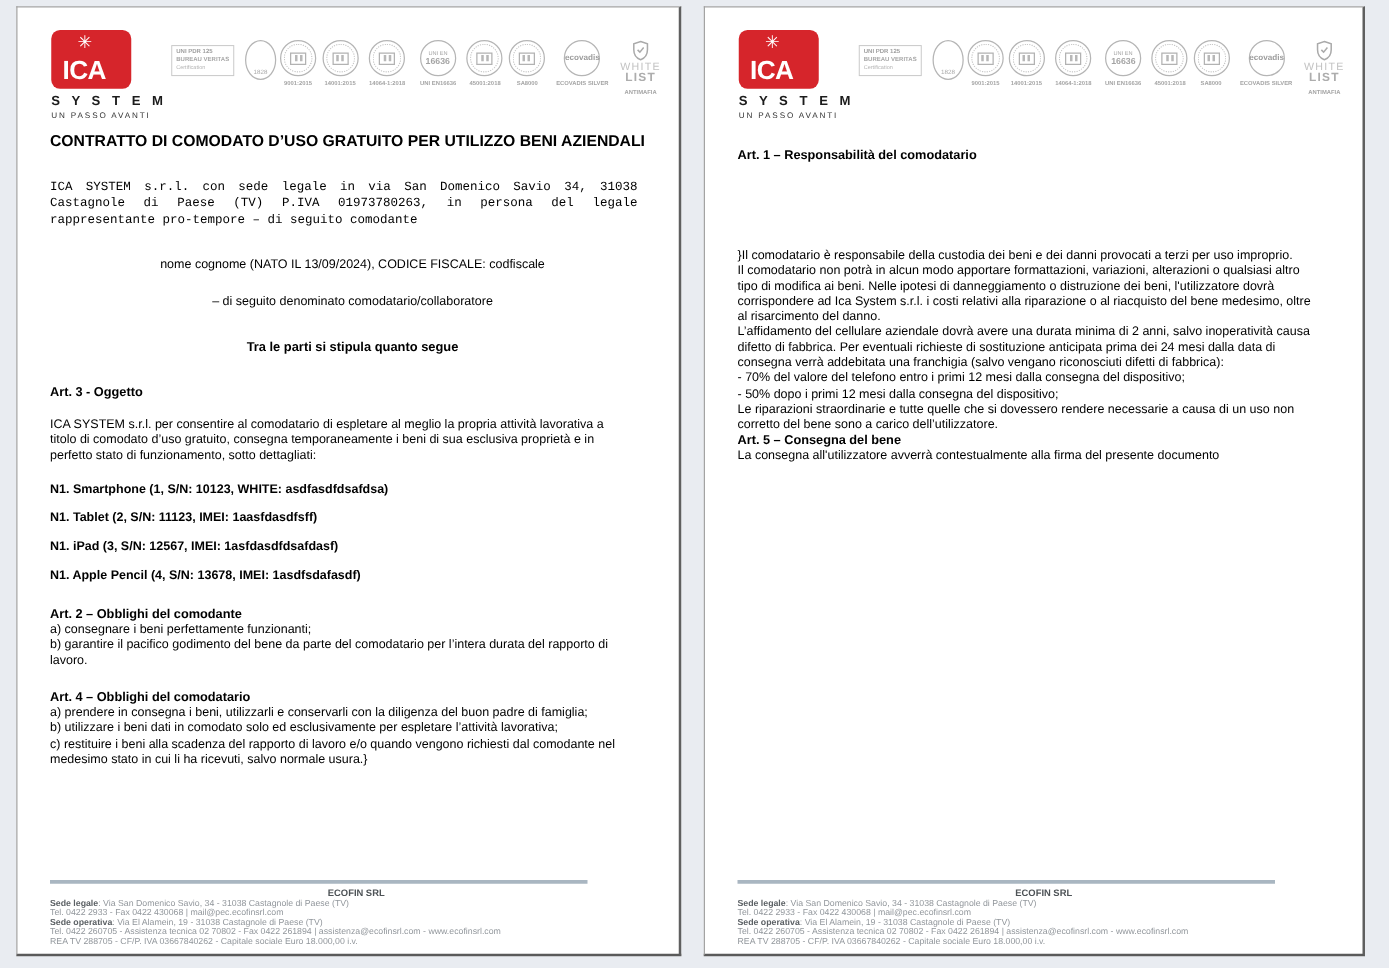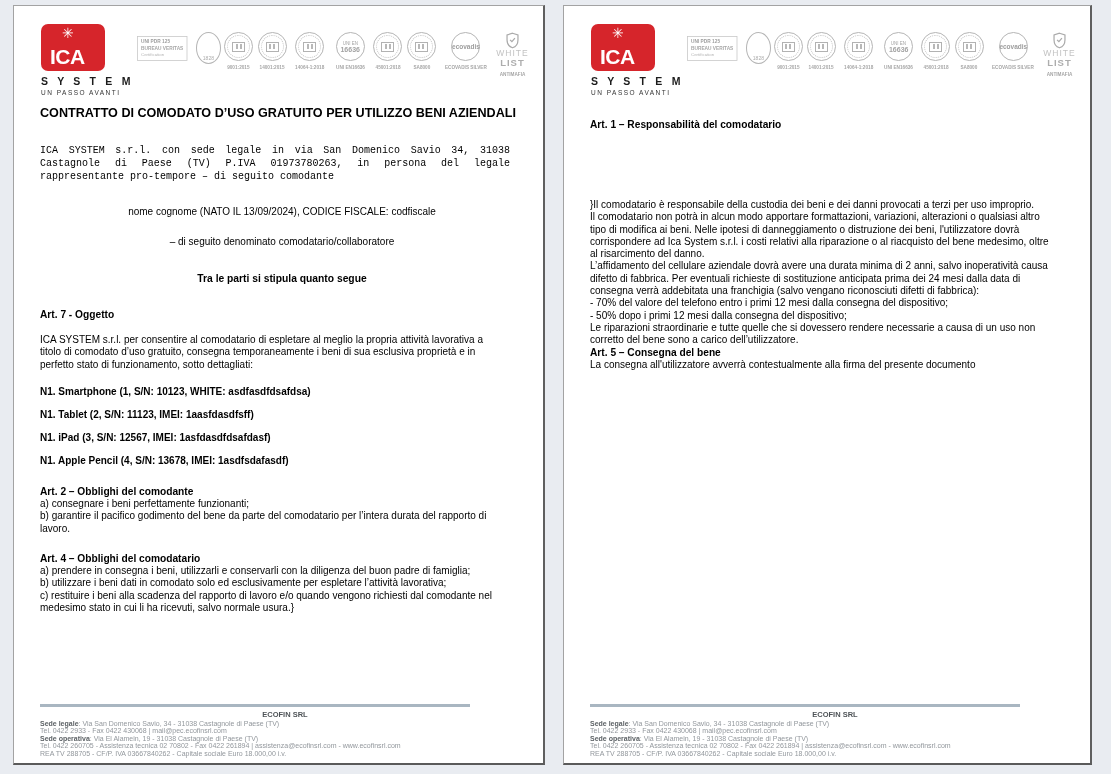--- a/index.html
+++ b/index.html
@@ -167,21 +167,21 @@
       </div>
     </div>
   </div>
 
   <div class="block doc-title">CONTRATTO DI COMODATO D’USO GRATUITO PER UTILIZZO BENI AZIENDALI</div>
   <div class="block mono">ICA SYSTEM s.r.l. con sede legale in via San Domenico Savio 34, 31038 Castagnole di Paese (TV) P.IVA 01973780263, in persona del legale rappresentante pro-tempore – di seguito comodante</div>
   <div class="block centerline c1">nome cognome (NATO IL 13/09/2024), CODICE FISCALE: codfiscale</div>
   <div class="block centerline c2">– di seguito denominato comodatario/collaboratore</div>
   <div class="block centerline c3">Tra le parti si stipula quanto segue</div>
 
-  <div class="block art-h" id="art1h">Art. 7 - Oggetto</div>
+  <div class="block art-h" id="art1h">Art. 3 - Oggetto</div>
   <div class="block body-txt" id="art1b">ICA SYSTEM s.r.l. per consentire al comodatario di espletare al meglio la propria attività lavorativa a titolo di comodato d’uso gratuito, consegna temporaneamente i beni di sua esclusiva proprietà e in perfetto stato di funzionamento, sotto dettagliati:</div>
 
   <div class="block items">
     <div class="item">N1. Smartphone (1, S/N: 10123, WHITE: asdfasdfdsafdsa)</div>
     <div class="item">N1. Tablet (2, S/N: 11123, IMEI: 1aasfdasdfsff)</div>
     <div class="item">N1. iPad (3, S/N: 12567, IMEI: 1asfdasdfdsafdasf)</div>
     <div class="item">N1. Apple Pencil (4, S/N: 13678, IMEI: 1asdfsdafasdf)</div>
   </div>
 
   <div class="block art-h" id="art2h">Art. 2 – Obblighi del comodante</div>

